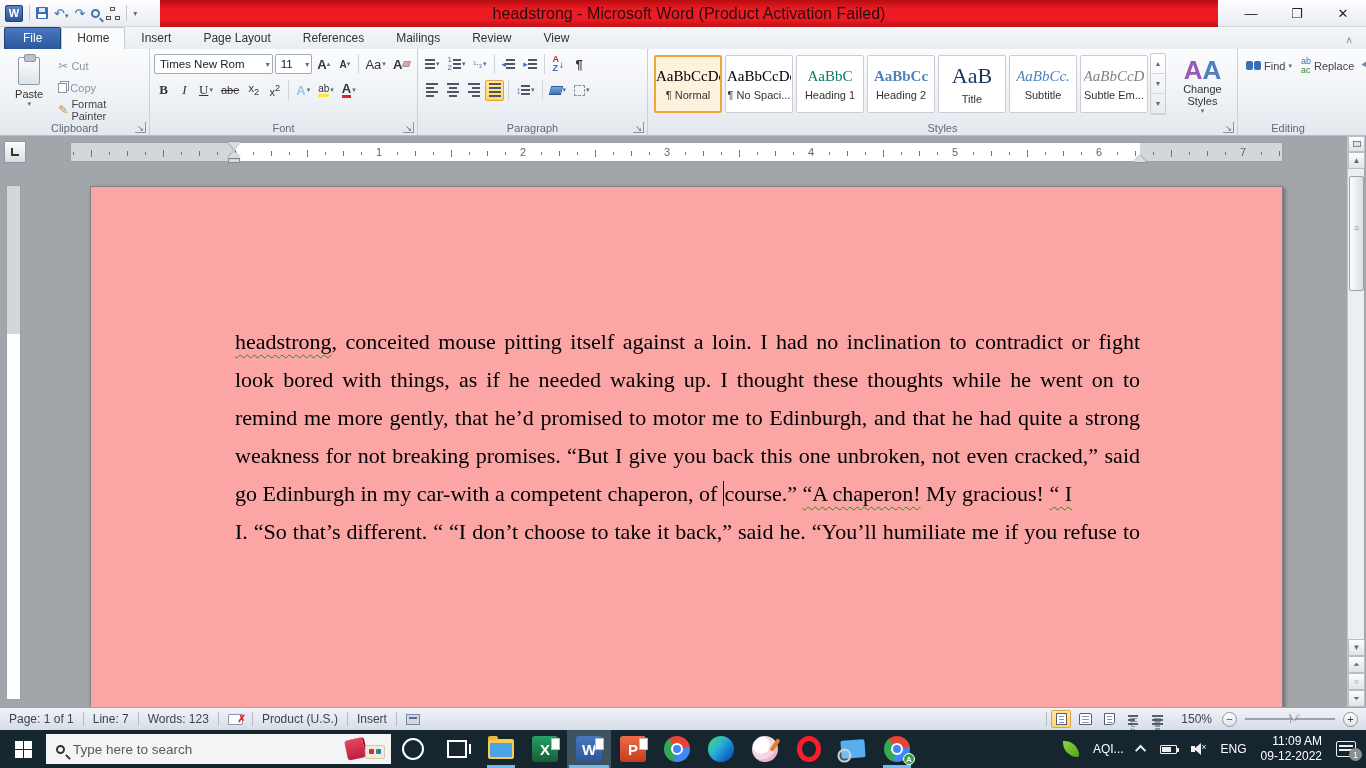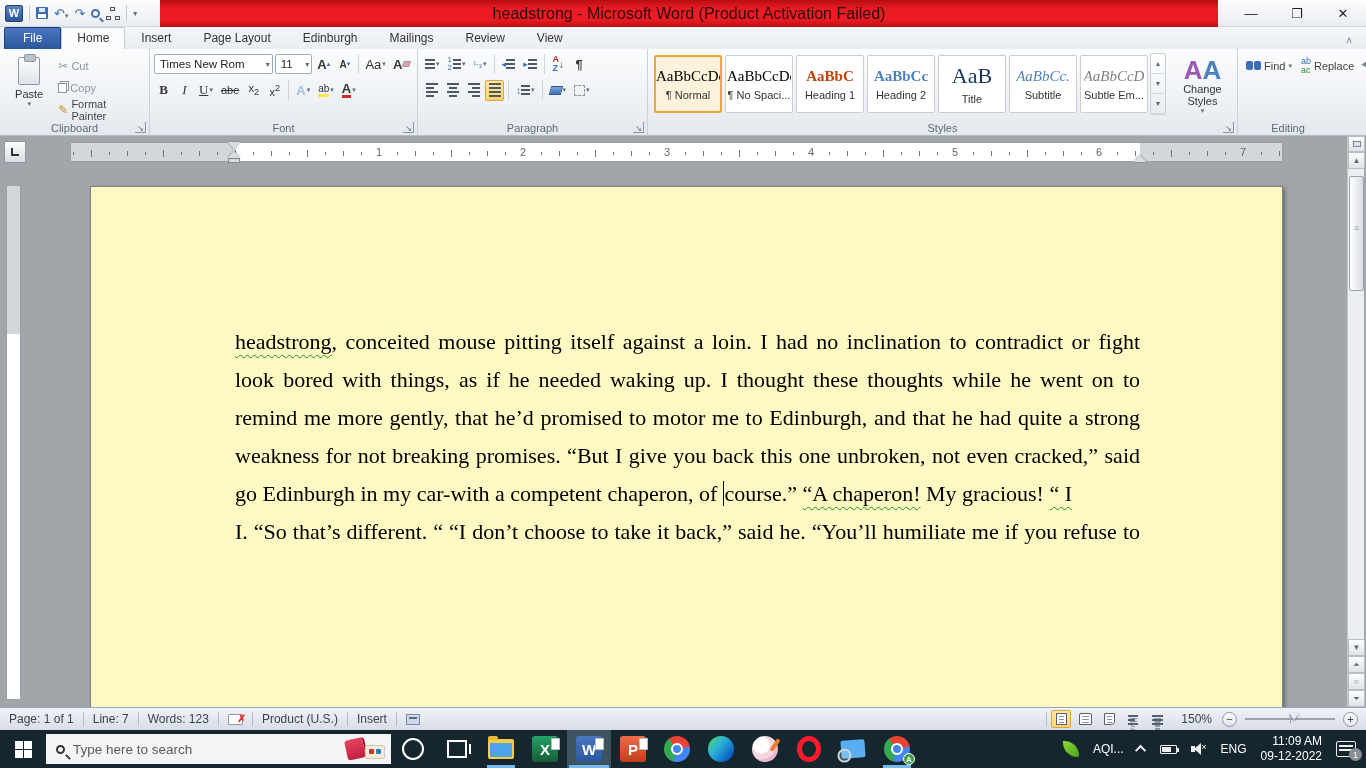--- a/index.html
+++ b/index.html
@@ -86,21 +86,21 @@
   .h-ruler .white { position:absolute; left:164px; top:0; width:905px; height:100%; background:#fff; }
   .tick { position:absolute; background:#6f7680; width:1px; }
   .rnum { position:absolute; top:3px; font-size:11px; color:#5f6671; transform:translateX(-50%); }
   .indent-marker { position:absolute; left:157px; top:-1px; width:12px; height:22px; }
   .indent-marker .tri-down { width:0; height:0; border-left:6px solid transparent; border-right:6px solid transparent; border-top:7px solid #d9dde2; filter:drop-shadow(0 0 1px #777); }
   .indent-marker .tri-up { width:0; height:0; border-left:6px solid transparent; border-right:6px solid transparent; border-bottom:7px solid #d9dde2; filter:drop-shadow(0 0 1px #777); margin-top:2px; }
   .indent-marker .box { width:12px; height:5px; background:#d9dde2; border:1px solid #888; margin-top:0; }
   .right-indent { position:absolute; left:1063px; bottom:-1px; width:0; height:0; border-left:6px solid transparent; border-right:6px solid transparent; border-bottom:7px solid #d9dde2; filter:drop-shadow(0 0 1px #777); }
   .v-ruler { position:absolute; left:6px; top:49px; width:15px; height:515px; background:#fff; border:1px solid #9aa0a8; }
   .v-ruler:before { content:""; position:absolute; top:0; left:0; right:0; height:148px; background:#d3d6da; }
-  .page { position:absolute; left:90px; top:50px; width:1193px; height:540px; background:#fef9c3; border:1px solid #808488;
+  .page { position:absolute; left:90px; top:50px; width:1193px; height:540px; background:#fca5a5; border:1px solid #808488;
     box-shadow:2px 2px 4px rgba(0,0,0,.35); }
   .textblock { position:absolute; left:144px; top:136px; width:905px;
     font-family:"Liberation Serif", serif; font-size:22px; line-height:38px; color:#000; }
   .doc-line { white-space:nowrap; }
   .doc-line.j { white-space:normal; text-align:justify; text-align-last:justify; }
   .wg { text-decoration:underline; text-decoration-style:wavy; text-decoration-color:#169516; text-decoration-thickness:1px; text-underline-offset:5px; }
   .wr { text-decoration:underline; text-decoration-style:wavy; text-decoration-color:#e03a3a; text-decoration-thickness:1px; text-underline-offset:5px; }
   .caret { display:inline-block; width:1.5px; height:25px; background:#000; vertical-align:-5px; }
   
   .v-scroll { position:absolute; right:2px; top:0; width:17px; height:571px; background:#eceef1; border-left:1px solid #c2c6cc; }
@@ -212,21 +212,21 @@
       <div class="wc">✕</div>
     </div>
   </div>
 
   <div class="tabrow">
     <span class="ribbon-min" style="order:99">˄</span>
   <div class="tab file" style="order: 0;">File</div>
       <div class="tab active" style="order: 1;">Home</div>
       <div class="tab" style="order: 2;">Insert</div>
       <div class="tab" style="order: 3;">Page Layout</div>
-      <div class="tab" style="order: 4;">Edinburgh</div>
+      <div class="tab" style="order: 4;">References</div>
       <div class="tab" style="order: 5;">Mailings</div>
       <div class="tab" style="order: 6;">Review</div>
       <div class="tab" style="order: 7;">View</div>
     </div>
 
   <div class="ribbon">
 
     <div class="rgroup" style="width:150px">
       <div style="display:flex">
         <div class="bigbtn">
@@ -430,21 +430,21 @@
         <div class="stylegal">
             <div class="styleitem selected">
               <div class="styleprev" style="color: rgb(0, 0, 0);">AaBbCcDc</div>
               <div class="stylename">¶ Normal</div>
             </div>
             <div class="styleitem">
               <div class="styleprev" style="color: rgb(0, 0, 0);">AaBbCcDc</div>
               <div class="stylename">¶ No Spaci...</div>
             </div>
             <div class="styleitem">
-              <div class="styleprev" style="color: #c2410c; font-weight: bold;">AaBbC</div>
+              <div class="styleprev" style="color: #0f766e; font-weight: normal;">AaBbC</div>
               <div class="stylename">Heading 1</div>
             </div>
             <div class="styleitem">
               <div class="styleprev" style="color: rgb(79, 129, 189); font-weight: bold;">AaBbCc</div>
               <div class="stylename">Heading 2</div>
             </div>
             <div class="styleitem">
               <div class="styleprev" style="color: rgb(23, 54, 93); font-size: 22px;">AaB</div>
               <div class="stylename">Title</div>
             </div>

